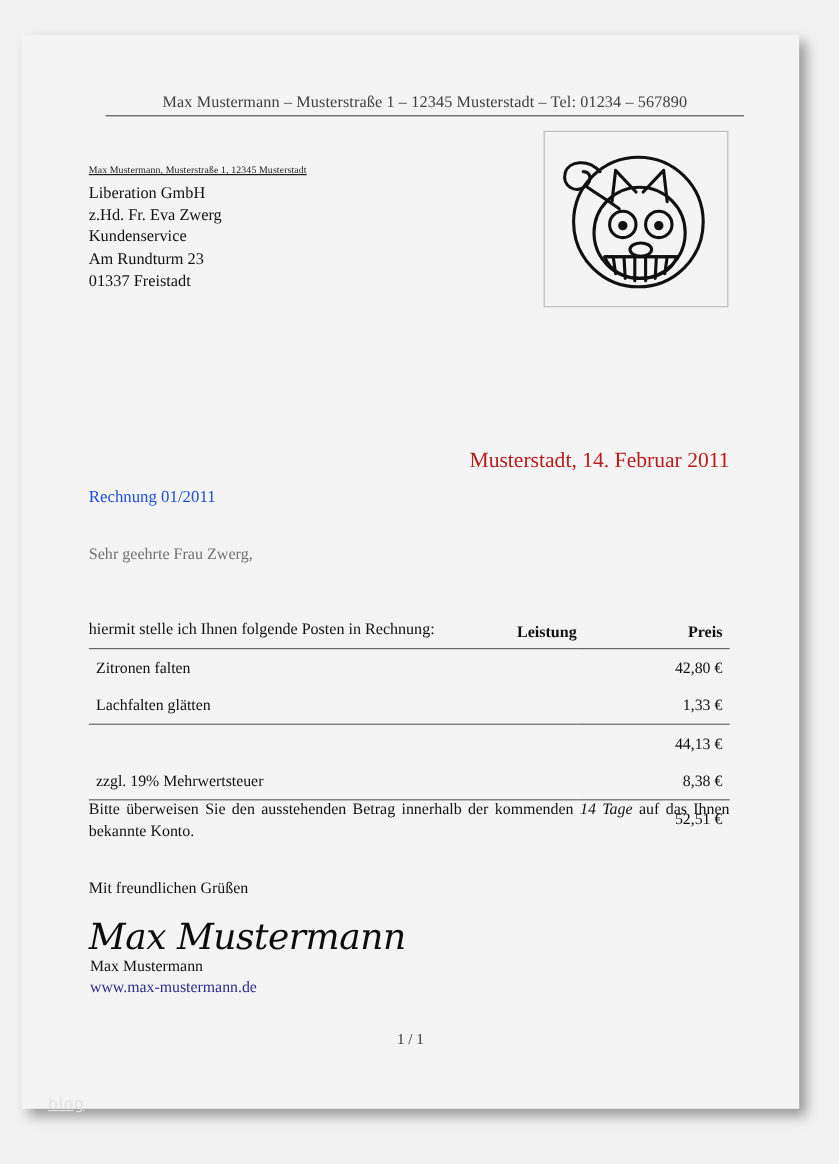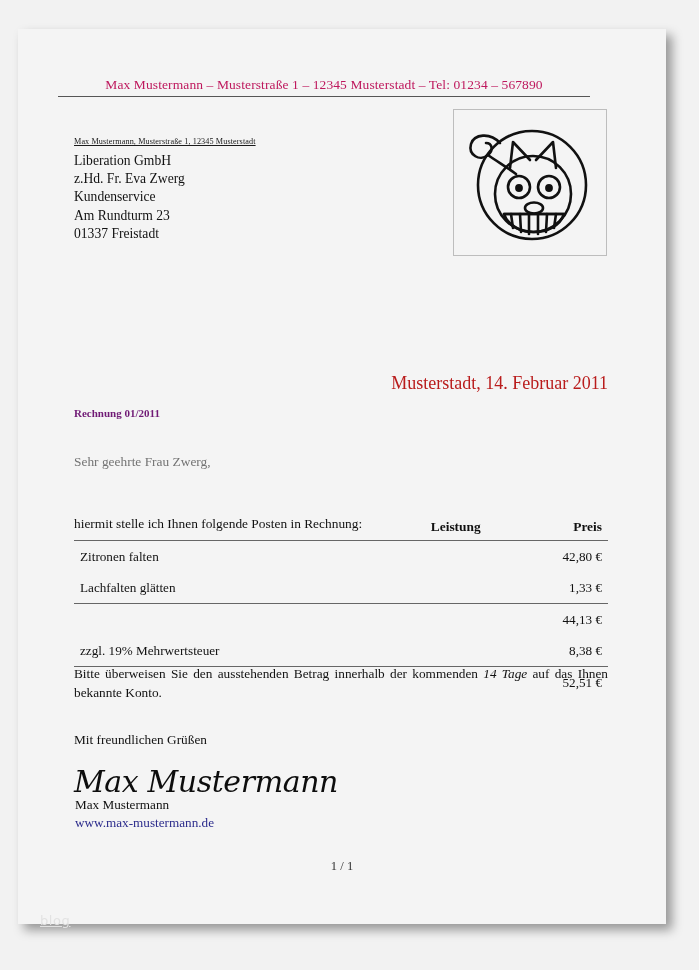--- a/index.html
+++ b/index.html
@@ -30,26 +30,26 @@
     position: absolute;
     left: 0;
     top: 0;
     width: 648px;
     height: 895px;
   }
 
   
   #letterhead {
     position: absolute;
-    left: 40px;
+    left: 70px;
     top: 48px;
     width: 532px;
     text-align: center;
     font-size: 13.5px;
-    color: #be185d;
+    color: #404040;
     border-bottom: 1.3px solid #555;
     padding-bottom: 3px;
     letter-spacing: 0.1px;
   }
 
   
   #logo-box {
     position: absolute;
     left: 435px;
     top: 80px;
@@ -91,23 +91,23 @@
     text-align: right;
     font-size: 18px;
     color: #b91c1c;
   }
 
   
   #subject-line {
     position: absolute;
     left: 56px;
     top: 378px;
-    font-size: 11px;
-    font-weight: bold;
-    color: #701a75;
+    font-size: 14px;
+    font-weight: normal;
+    color: #1d4ed8;
   }
 
   
   #salutation {
     position: absolute;
     left: 56px;
     top: 425px;
     font-size: 13.4px;
     color: #737373;
   }

